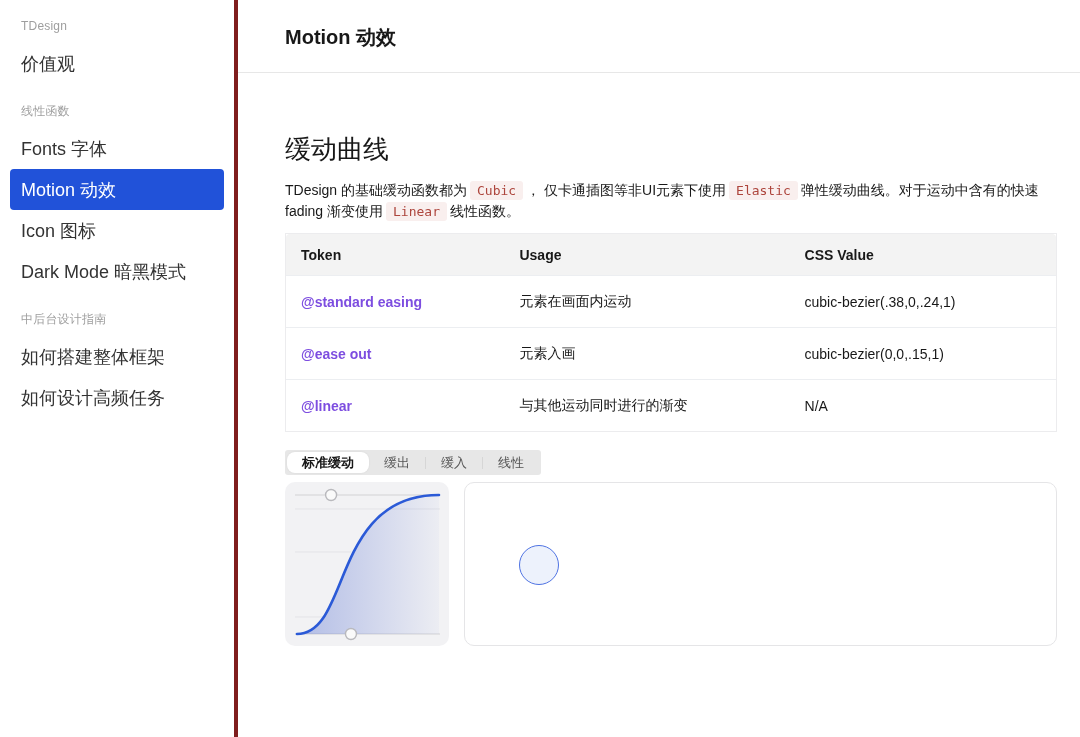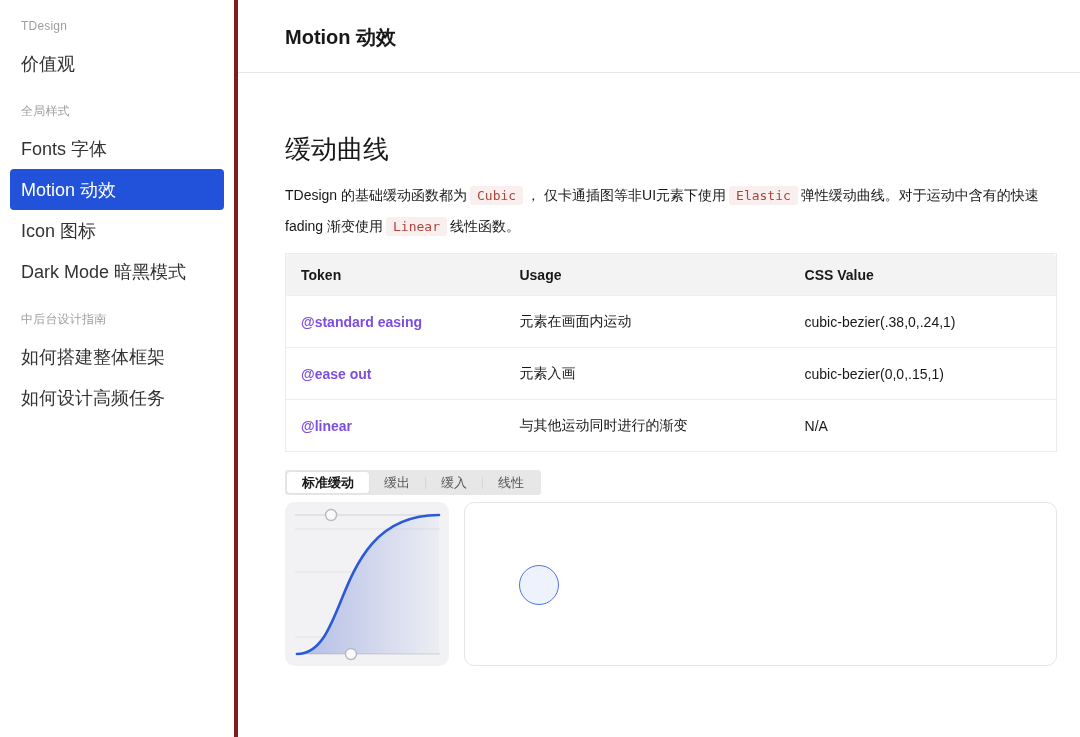--- a/index.html
+++ b/index.html
@@ -18,42 +18,42 @@
     font-size:18px; color:#333; border-radius:4px; cursor:pointer; }
   .sb-item.active { background:var(--accent,#2152d9); color:#fff; }
 
   
   .main { flex:1; height:100%; overflow:hidden; }
   .page-header { height:73px; border-bottom:1px solid #e7e7e7; padding:25px 0 0 47px; }
   .page-title { font-size:20px; font-weight:bold; line-height:24px; }
 
   .content { padding:0 23px 0 47px; }
   .section-heading { margin-top:59px; font-size:26px; line-height:34px; font-weight:normal; }
-  .intro { margin-top:14px; font-size:14px; line-height:31px; color:#181818; max-width:772px; }
+  .intro { margin-top:14px; font-size:14px; line-height:20px; color:#181818; max-width:772px; }
   .code-chip { font-family:"DejaVu Sans Mono","Liberation Mono",monospace; font-size:13px;
     color:#ad453c; background:#f9efee; border-radius:3px; padding:2px 7px; margin:0 3px; }
 
   
   table.tokens { margin-top:11px; width:772px; border-collapse:separate; border-spacing:0;
     font-size:14px; border:1px solid #ececee; border-radius:0; }
   table.tokens th { background:#f3f3f3; text-align:left; font-weight:bold; height:41px;
     padding:0 0 0 15px; color:#181818; }
   table.tokens th:first-child { border-top-left-radius:4px; }
   table.tokens th:last-child { border-top-right-radius:4px; }
   table.tokens td { height:52px; padding:0 0 0 15px; border-top:1px solid #eceef1;
     background:#fff; color:#181818; }
   .token-name { color:var(--token-purple,#7d4de0); font-weight:bold; }
 
   
   .tabbar { margin-top:18px; display:inline-flex; align-items:center; background:#e7e7e7;
     border-radius:3px; padding:2px; height:25px; }
   .tab { display:flex; align-items:center; height:21px; padding:0 15px; font-size:13px;
     color:#555; cursor:pointer; background:transparent; border:none;
     font-family:inherit; white-space:nowrap; }
-  .tab.active { background:#fff; border-radius:3px; color:#181818; font-weight:bold;
+  .tab.active { background:#fff; border-radius:8px; color:#181818; font-weight:bold;
     box-shadow:0 0 2px rgba(0,0,0,.08); }
   .tab-sep { width:1px; height:12px; background:#d6d6d6; }
 
   
   .panels { margin-top:7px; display:flex; gap:15px; }
   .curve-panel { width:164px; height:164px; background:#f2f2f4; border-radius:10px; }
   .curve-svg { display:block; width:164px; height:164px; }
   .grid-line { stroke:#e3e3e7; stroke-width:1; }
   .arm { stroke:#dcdcdf; stroke-width:1.6; }
   .handle { fill:#fafafa; stroke:#b9b9bd; stroke-width:1.4; cursor:grab; }
@@ -63,21 +63,21 @@
     border-radius:50%; background:#edf2fc; border:1.5px solid #4f73e3; }
 </style>
 </head>
 <body>
 
 <div class="app">
 
   <aside class="sidebar">
       <div class="sb-label">TDesign</div>
       <div class="sb-item">价值观</div>
-      <div class="sb-label">全局样式</div>
+      <div class="sb-label">线性函数</div>
       <div class="sb-item">Fonts 字体</div>
       <div class="sb-item active">Motion 动效</div>
       <div class="sb-item">Icon 图标</div>
       <div class="sb-item">Dark Mode 暗黑模式</div>
       <div class="sb-label">中后台设计指南</div>
       <div class="sb-item">如何搭建整体框架</div>
       <div class="sb-item">如何设计高频任务</div>
     </aside>
 
   <main class="main">

